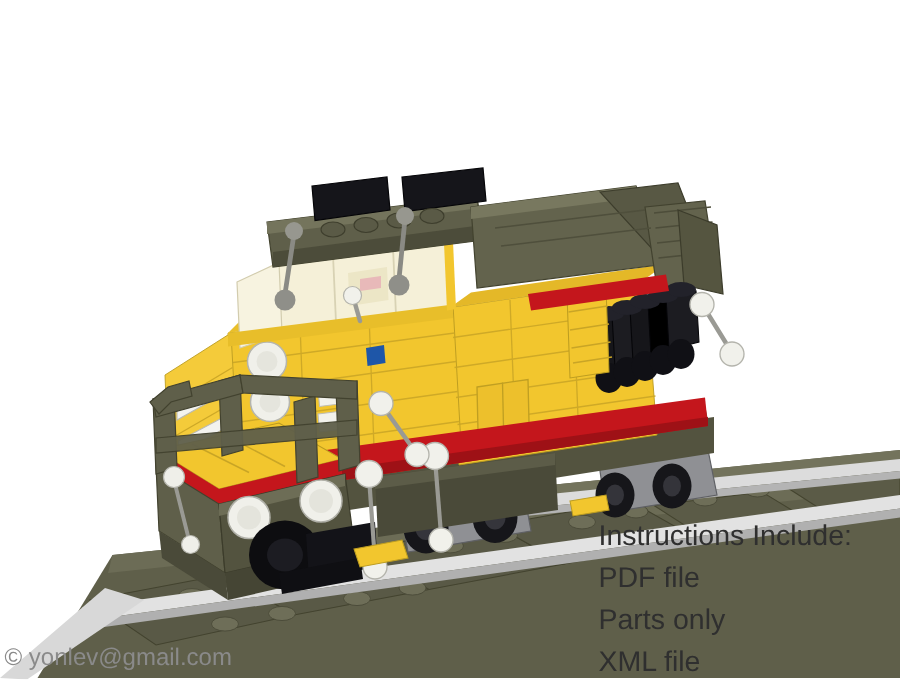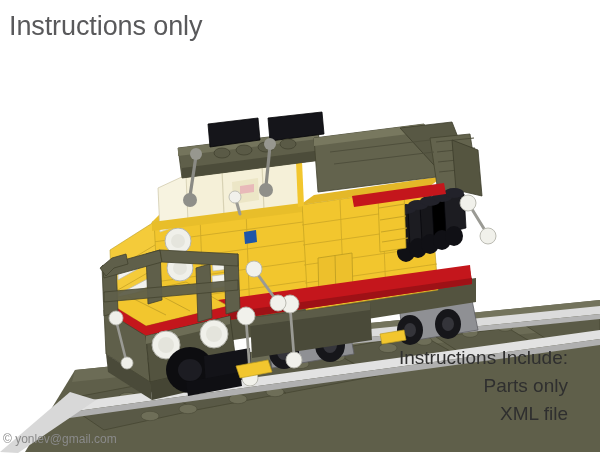--- a/index.html
+++ b/index.html
@@ -12,26 +12,26 @@
     position:absolute;left:9px;top:9px;
     font-size:27px;line-height:34px;color:#59595b;
     letter-spacing:-0.1px;white-space:nowrap;
   }
 
   
   #include-block{
     position:absolute;left:399px;top:344px;
     font-size:19px;line-height:28px;color:#2f2f2f;
   }
-  #include-block div{white-space:nowrap;text-align:right;}
+  #include-block div{white-space:nowrap;}
 
   
   #copyright{
     position:absolute;left:3px;top:430px;
-    font-size:12px;line-height:18px;color:#8a8a8a;
+    font-size:16px;line-height:18px;color:#8a8a8a;
     white-space:nowrap;z-index:40;
   }
 
   
   #artwork{position:absolute;left:0;top:0;width:600px;height:453px;}
   #artwork svg{display:block;width:600px;height:453px;}
 </style>
 </head>
 <body>
 
@@ -378,23 +378,23 @@
 
       <g>
         <polygon points="236,366 268,360 272,372 240,378" fill="#f2c62e" stroke="#bd9d21" stroke-width="0.7"></polygon>
         <polygon points="380,334 404,330 406,340 382,344" fill="#f2c62e" stroke="#bd9d21" stroke-width="0.7"></polygon>
       </g>
 
     </g>
   </svg>
   </div>
 
-  <div id="slide-title">Instructions only</div>
 
   <div id="include-block">
     <div>Instructions Include:</div>
+    <div>PDF file</div>
     <div>Parts only</div>
     <div>XML file</div>
   </div>
 
   <div id="copyright">© yonlev@gmail.com</div>
 
 </div>
 
 </body></html>

